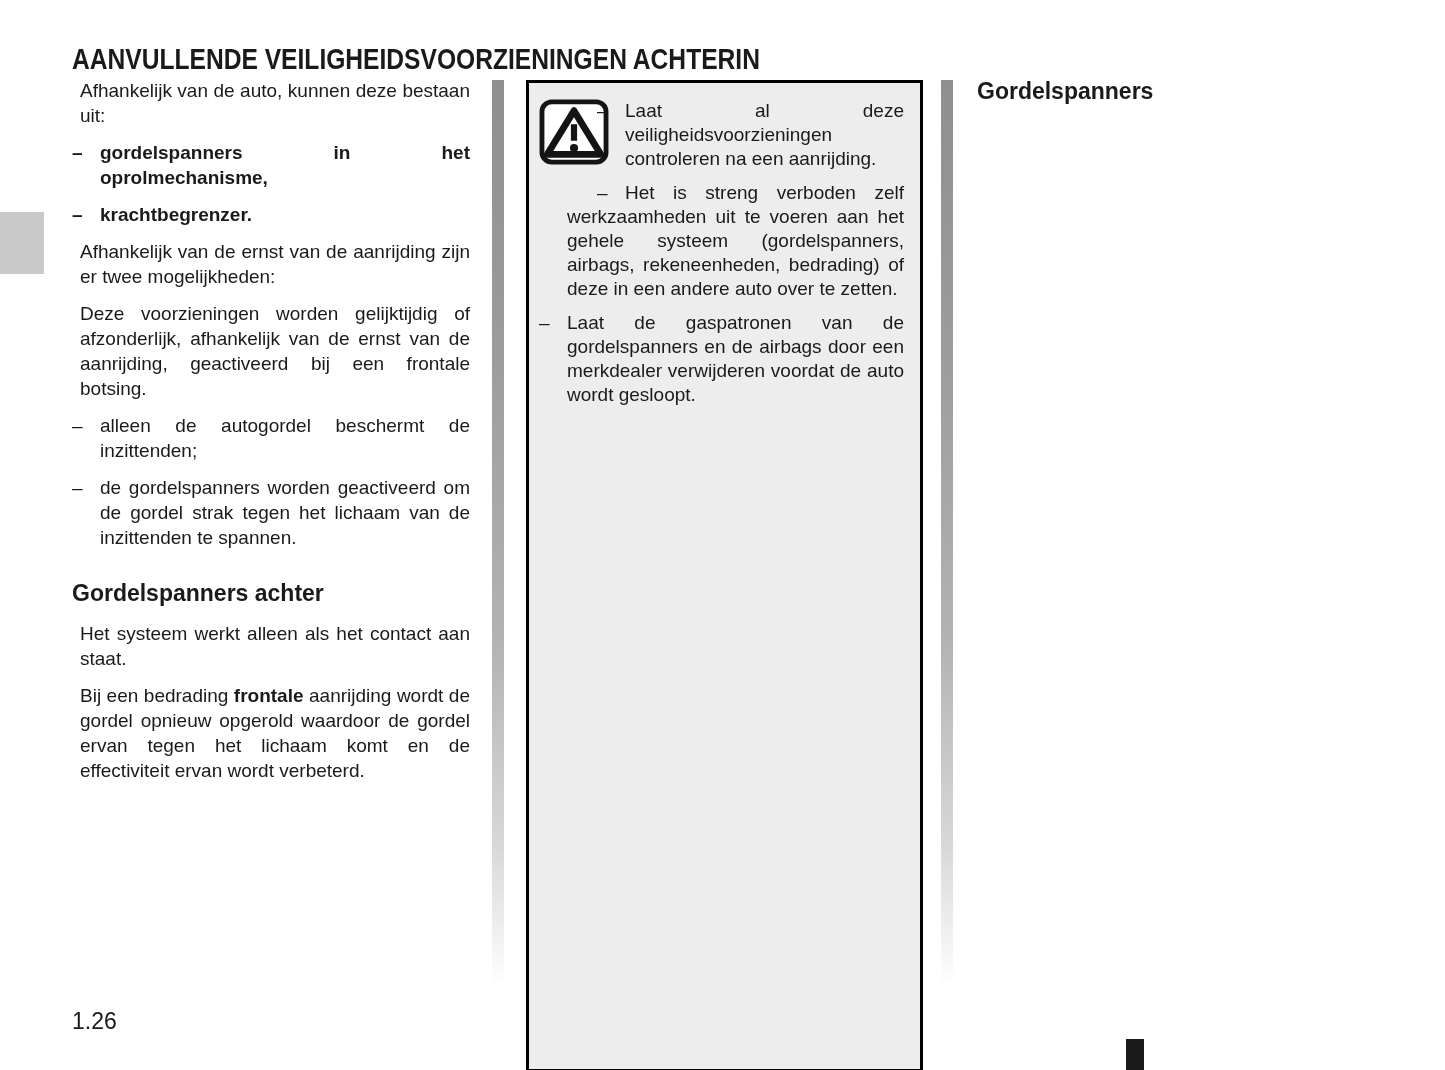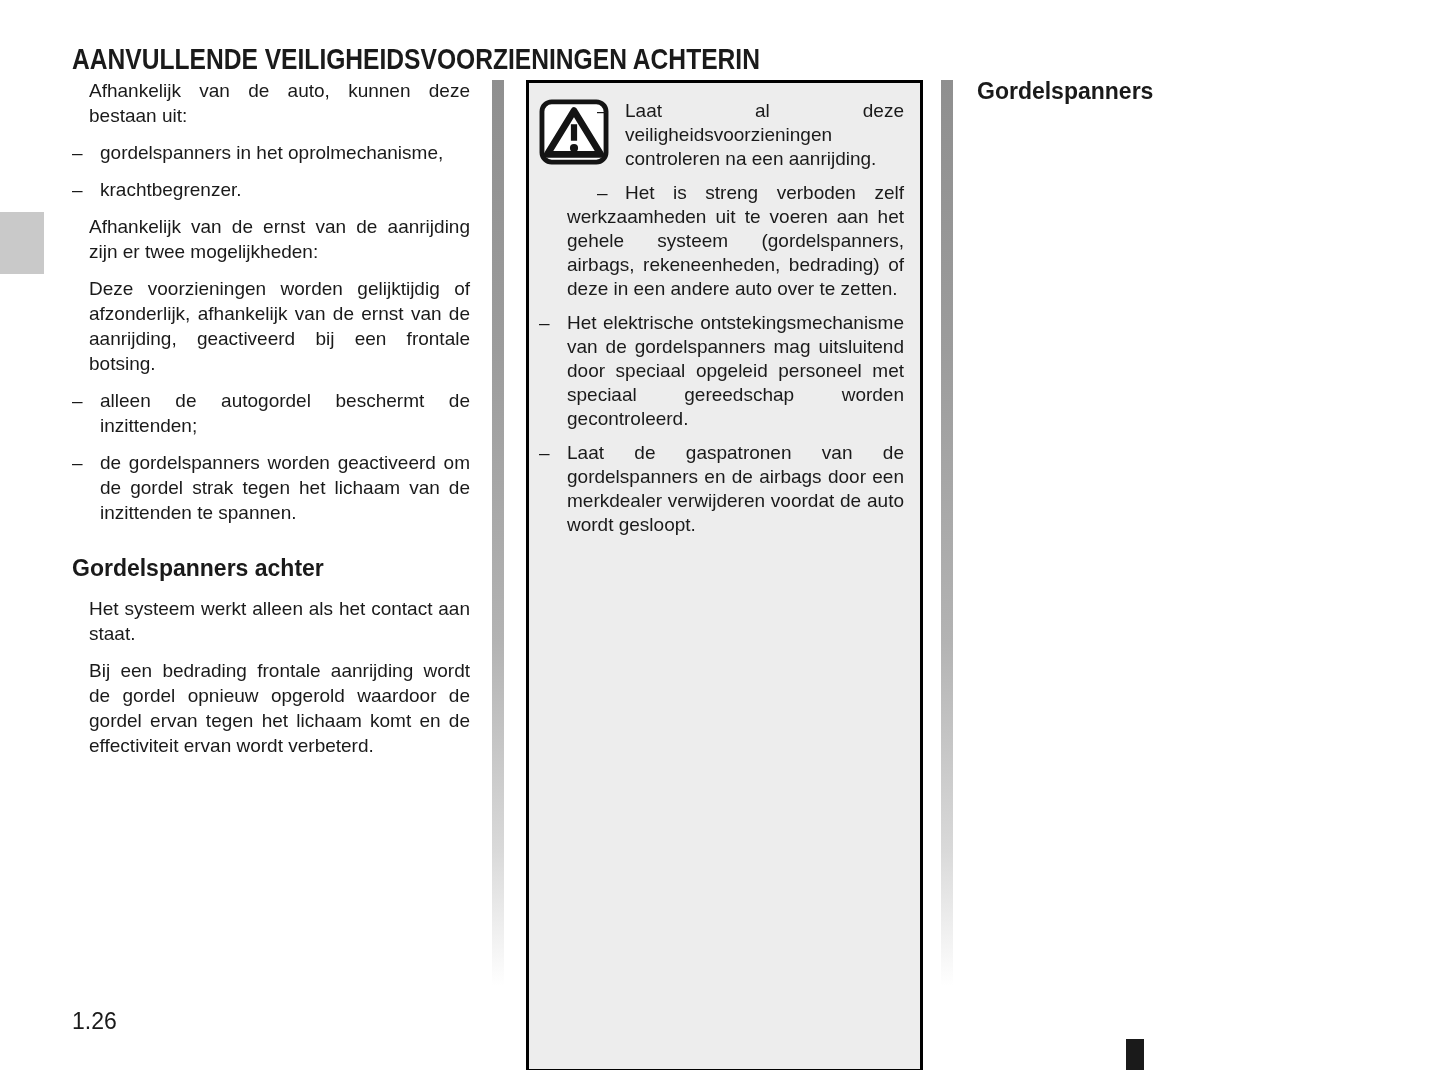--- a/index.html
+++ b/index.html
@@ -16,29 +16,29 @@
   }
   
   .col-left {
     position:absolute; left:72px; top:78px; width:398px;
     font-size:19px; line-height:25px; text-align:justify;
   }
   .col-right {
     position:absolute; left:977px; top:78px; width:413px;
     font-size:19px; line-height:25px; text-align:justify;
   }
-  .col-left p, .col-right p { margin:0 0 12px 17px; }
+  .col-left p, .col-right p { margin:0 0 12px 8px; }
   .section-heading {
     font-size:23px; font-weight:bold; text-align:left;
     margin:30px 0 14px 0; line-height:27px;
   }
   .col-right .section-heading { margin-top:0; }
   .bullet { padding-left:28px; text-indent:-28px; margin:0 0 12px 0; }
   .dash { display:inline-block; width:28px; text-indent:0; }
-  .b-bold { font-weight:normal; }
+  .b-bold { font-weight:bold; }
   
   .divider {
     position:absolute; top:80px; width:12px; height:906px;
     background:linear-gradient(180deg,#8f8f8f 0%,#9c9c9c 30%,#b3b3b3 62%,#d9d9d9 85%,#ffffff 100%);
   }
   .divider-left  { left:492px; }
   .divider-right { left:941px; }
   
   .warn-box {
     position:absolute; left:526px; top:80px; width:397px; height:992px;
@@ -106,23 +106,20 @@
       <circle cx="36" cy="50.5" r="4.2" fill="#141414"></circle>
     </svg>
   </div>
   <div class="bullet">
     <span class="dash">–</span><span>Laat al deze veiligheidsvoorzieningen controleren na een aanrijding.</span>
   </div>
   <div class="bullet">
     <span class="dash">–</span><span>Het is streng verboden zelf werkzaamheden uit te voeren aan het gehele systeem (gordelspanners, airbags, rekeneenheden, bedrading) of deze in een andere auto over te zetten.</span>
   </div>
   <div class="bullet">
-    <span class="dash">–</span><span>Het elektrische ontstekingsmechanisme van de gordelspanners mag uitsluitend door speciaal opgeleid personeel met speciaal gereedschap worden gecontroleerd.</span>
-  </div>
-  <div class="bullet">
     <span class="dash">–</span><span>Laat de gaspatronen van de gordelspanners en de airbags door een merkdealer verwijderen voordat de auto wordt gesloopt.</span>
   </div>
 </div>
 
 <div class="col-right">
   <h2 class="section-heading">Gordelspanners</h2>
 </div>
 
 <div class="page-number">1.26</div>
 <div class="corner-mark"></div>

